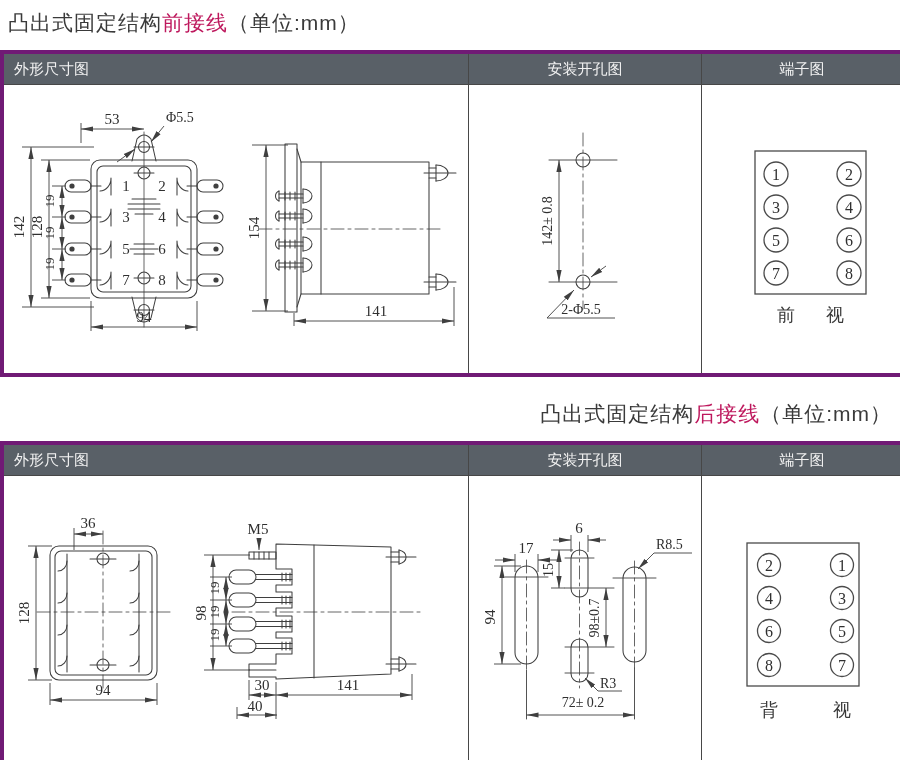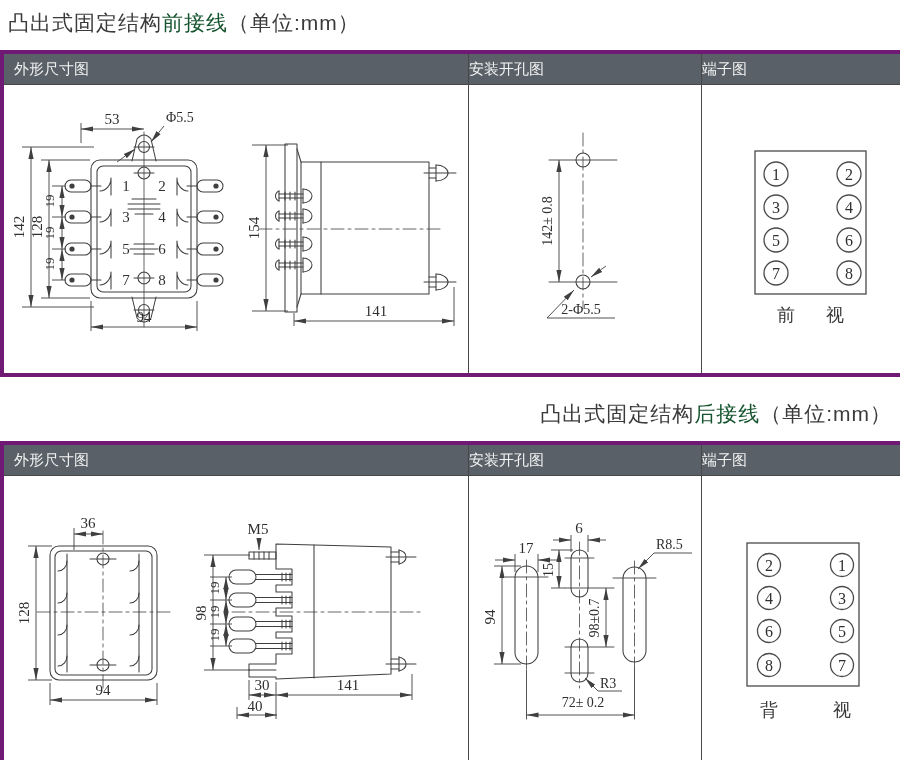--- a/index.html
+++ b/index.html
@@ -1,20 +1,20 @@
 <!DOCTYPE html>
 <html><head>
 <meta charset="utf-8">
 <style>
   html,body { margin:0; padding:0; }
   body { width:900px; height:760px; background:#ffffff; font-family:"Liberation Sans", sans-serif; overflow:hidden; }
   .title { margin:9px 8px 13px 8px; font-size:21px; line-height:28px; color:#3a3a3a; letter-spacing:1px; }
-  .title .hl { color:#14532d;margin-top:20px; }
+  .title .hl { color:#be185d;margin-top:20px; }
   .panel { width:898px; border:4px solid #701a75; display:grid; grid-template-columns:464px 233px 1fr; background:#f0abfc; }
-  .hd { background:#596067; color:#f2f2f2; font-size:15px; height:30px; line-height:30px; border-bottom:1px solid #474747; }
+  .hd { background:#596067; color:#f2f2f2; font-size:15px; height:30px; line-height:30px; border-bottom:1px solid #474747; text-align:center; }
   .hd.c1 { text-align:left; padding-left:10px; }
   .c2,.c3 { border-left:1px solid #474747; }
   .bd { height:288px; background:#fff; position:relative; }
   .bd svg { position:absolute; left:0; top:0; }
   .t2 { margin-top:23px;text-align:right; }
   
   .ln  { stroke:#3f3f3f; stroke-width:1.05; fill:none; stroke-linejoin:round; stroke-linecap:round; }
   .bx  { stroke:#4a4a4a; stroke-width:1.3; fill:none; }
   .dim { stroke:#3f3f3f; stroke-width:0.9; fill:none; }
   .cl  { stroke:#3f3f3f; stroke-width:0.8; stroke-dasharray:13 4 3 4; fill:none; }

